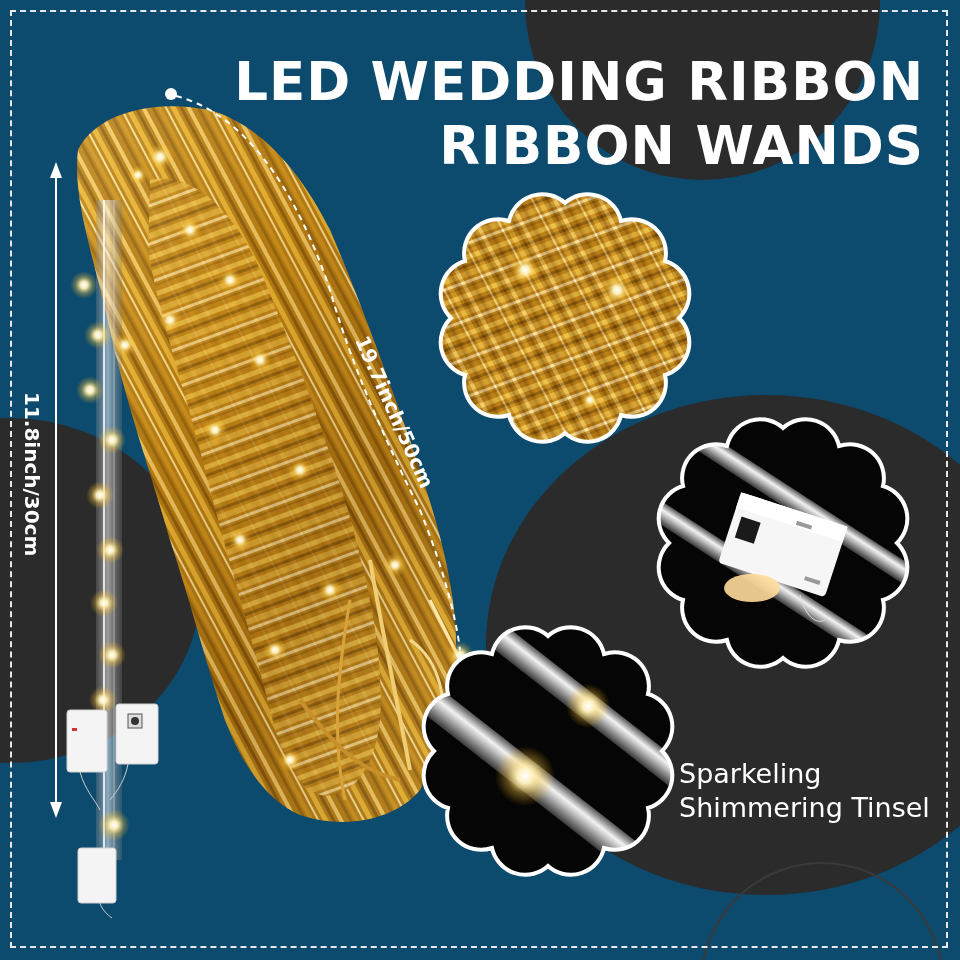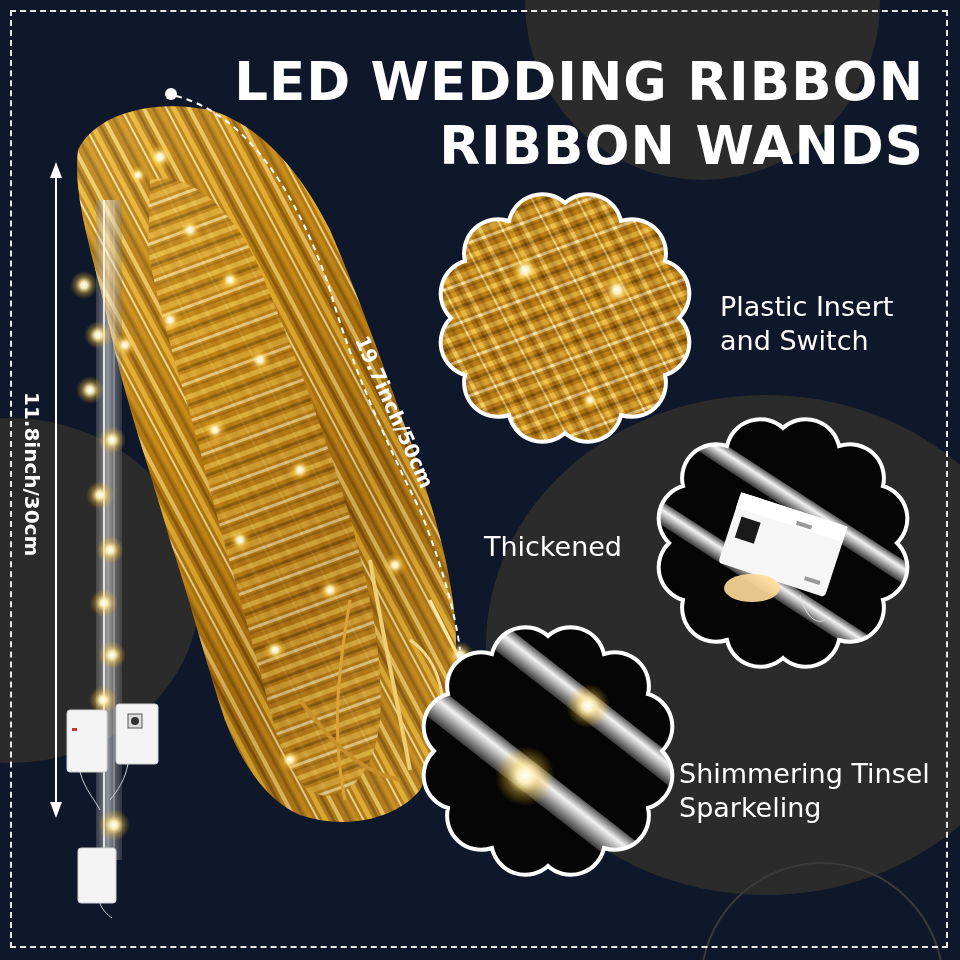--- a/index.html
+++ b/index.html
@@ -1,18 +1,18 @@
 <!DOCTYPE html>
 <html><head>
 <meta charset="utf-8">
 <style>
   html, body { margin: 0; padding: 0; background: #000; }
   body { width: 960px; height: 960px; overflow: hidden; position: relative;
          font-family: "DejaVu Sans", "Liberation Sans", sans-serif; color: #fff; }
-  .canvas { position: absolute; inset: 0; background: #0f172a; overflow: hidden; }
+  .canvas { position: absolute; inset: 0; background: #0c4a6e; overflow: hidden; }
 
   .bg-circle { position: absolute; border-radius: 50%; background: #2b2b2b; }
   .bg-ring { position: absolute; border-radius: 50%; border: 2px solid #3a3a3a; }
 
   .frame { position: absolute; left: 10px; top: 10px; width: 938px; height: 938px;
            border: 2px dashed #e8e8e8; box-sizing: border-box; pointer-events: none; }
 
   .title { position: absolute; right: 36px; top: 50px; text-align: right;
            font-family: "DejaVu Sans", "Liberation Sans", sans-serif; font-weight: bold;
            font-size: 53px; line-height: 64px; letter-spacing: 1px; color: #fff; margin: 0; }
@@ -218,27 +218,22 @@
   <div class="frame"></div>
 
   <h1 class="title">
     <span>LED WEDDING RIBBON</span>
     <span>RIBBON WANDS</span>
   </h1>
 
   <div class="dim-label" style="left:44px; top:392px; transform: rotate(90deg); transform-origin:left top;">11.8inch/30cm</div>
   <div class="dim-label" style="left:372px; top:332px; transform: rotate(66deg); transform-origin:left top;">19.7inch/50cm</div>
 
-  <div class="feature-label" style="left:720px; top:290px;">
-    <div>Plastic Insert</div>
-    <div>and Switch</div>
+
+  <div class="feature-label" style="left:472px; top:530px; text-align:right; width:150px;">
   </div>
 
-  <div class="feature-label" style="left:472px; top:530px; text-align:right; width:150px;">
-    <div>Thickened</div>
+  <div class="feature-label" style="left:679px; top:757px;">
+    <div>Sparkeling</div>
+    <div>Shimmering Tinsel</div>
   </div>
 
-  <div class="feature-label" style="left:679px; top:757px;">
-    <div>Shimmering Tinsel</div>
-    <div>Sparkeling</div>
-  </div>
-
 </div>
 
 </body></html>

